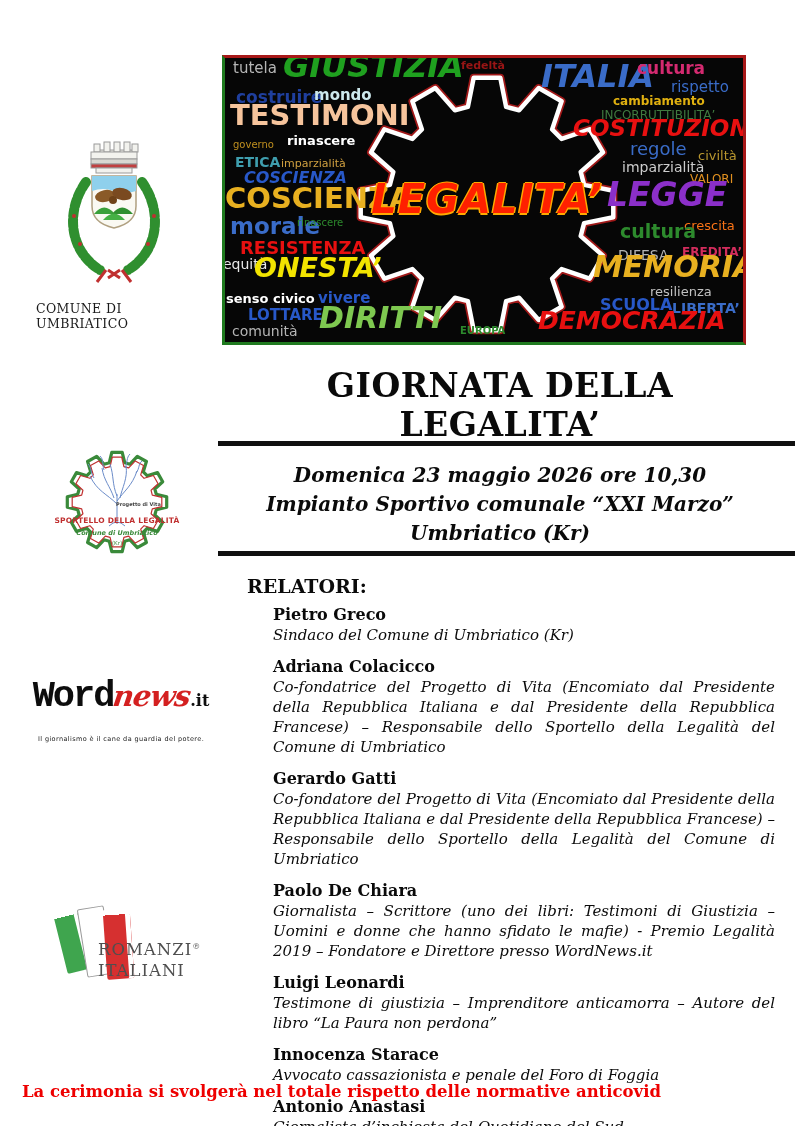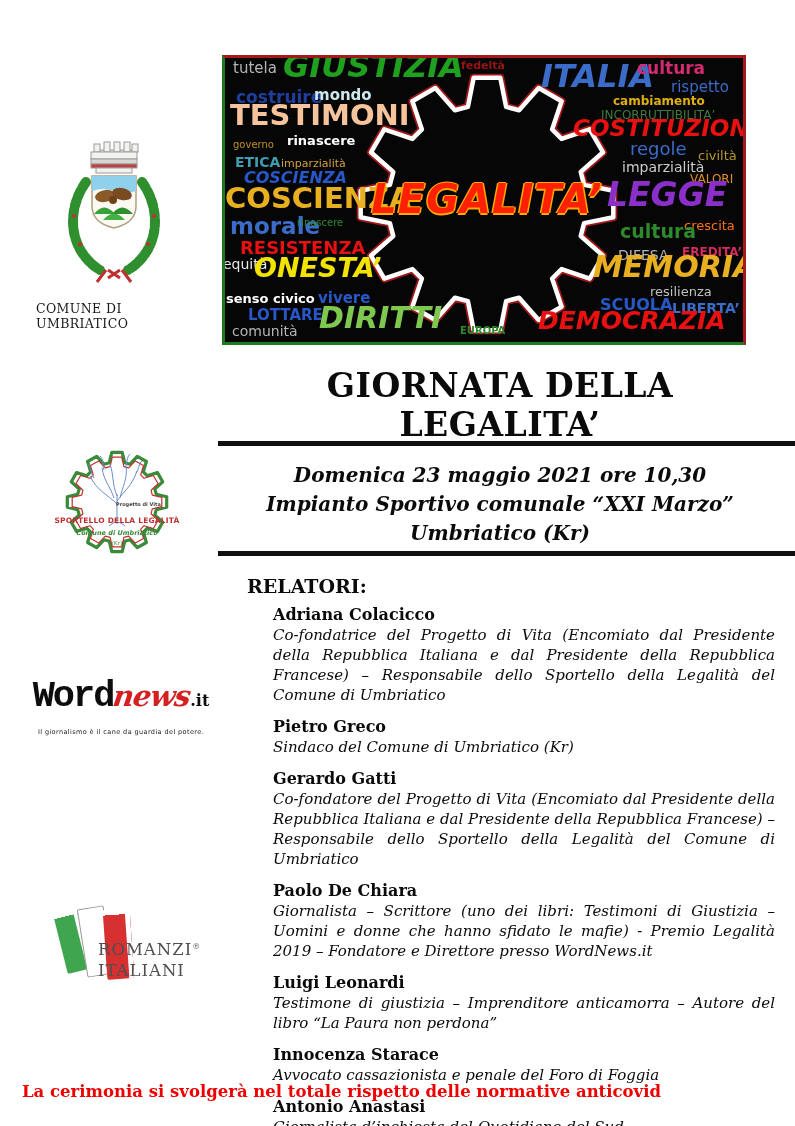--- a/index.html
+++ b/index.html
@@ -37,21 +37,21 @@
   .sp-progetto{top:58px;left:30px;width:100px;text-align:left!important;font-size:5px;font-weight:700;color:#444;padding-left:34px;}
   .sp-main{top:73px;font-size:7.5px;font-weight:700;color:#c03030;letter-spacing:.2px;}
   .sp-comune{top:86px;font-size:6.5px;font-weight:700;font-style:italic;color:#3a8a3a;}
   .sp-kr{top:97px;font-size:5.5px;color:#3a8a3a;}
 
   .wordnews{left:26px;top:678px;width:190px;text-align:center;}
   .wn-row{display:flex;align-items:baseline;justify-content:center;}
   .wn-word{font-family:Liberation Mono, monospace;font-weight:900;font-size:37px;color:#0d0d0d;letter-spacing:-2px;line-height:1;}
   .wn-news{font-family:"DejaVu Serif","Liberation Serif",serif;font-weight:700;font-style:italic;font-size:29px;color:#d42020;letter-spacing:-1px;transform:skewX(-8deg);line-height:1;}
   .wn-it{font-family:"DejaVu Serif","Liberation Serif",serif;font-weight:900;font-size:16px;color:#0d0d0d;line-height:1;}
-  .wn-tag{margin-top:13px;font-family:"DejaVu Sans","Liberation Sans",sans-serif;font-size:6.5px;letter-spacing:.4px;color:#222;}
+  .wn-tag{margin-top:20px;font-family:"DejaVu Sans","Liberation Sans",sans-serif;font-size:6.5px;letter-spacing:.4px;color:#222;}
 
   .romanzi{left:52px;top:900px;width:150px;height:92px;}
   .book{position:absolute;border-radius:2px;}
   .book-green{left:8px;top:10px;width:24px;height:62px;background:linear-gradient(180deg,#ffffff 0 9%,#3fa54e 9%);transform:rotate(-14deg);box-shadow:inset -4px 0 0 #ffffff;}
   .book-white{left:30px;top:7px;width:25px;height:67px;background:#ffffff;border:1.5px solid #9a9a9a;transform:rotate(-9deg);}
   .book-red{left:53px;top:9px;width:27px;height:70px;background:linear-gradient(180deg,#ffffff 0 8%,#d63030 8%);transform:rotate(-4deg);box-shadow:inset -5px 0 0 #ffffff;}
   .rom-text{position:absolute;left:46px;top:40px;font-size:16.5px;letter-spacing:1px;color:#4f4f4f;line-height:1.25;z-index:2;}
   .rom-reg{font-size:8px;vertical-align:super;}
 
   
@@ -198,38 +198,38 @@
   <div class="rom-text">
     <span>ROMANZI</span><span class="rom-reg">®</span><br>
     <span>ITALIANI</span>
   </div>
 </div>
 
 <div class="abs title">GIORNATA DELLA LEGALITA’</div>
 
 <div class="abs rule rule1"></div>
 <div class="abs event">
-  <div>Domenica 23 maggio 2021 ore 10,30</div>
+  <div>Domenica 23 maggio 2026 ore 10,30</div>
   <div>Impianto Sportivo comunale “XXI Marzo”</div>
   <div>Umbriatico (Kr)</div>
 </div>
 <div class="abs rule rule2"></div>
 
 <div class="abs relatori">RELATORI:</div>
 
 <div class="abs speakers">
   <div class="speaker">
+    <div class="sp-name">Pietro Greco</div>
+    <div class="sp-role">Sindaco del Comune di Umbriatico (Kr)</div>
+  </div>
+  <div class="speaker">
     <div class="sp-name">Adriana Colacicco</div>
     <div class="sp-role">Co-fondatrice del Progetto di Vita (Encomiato dal Presidente della Repubblica Italiana e dal Presidente della Repubblica Francese) – Responsabile dello Sportello della Legalità del Comune di Umbriatico</div>
   </div>
   <div class="speaker">
-    <div class="sp-name">Pietro Greco</div>
-    <div class="sp-role">Sindaco del Comune di Umbriatico (Kr)</div>
-  </div>
-  <div class="speaker">
     <div class="sp-name">Gerardo Gatti</div>
     <div class="sp-role">Co-fondatore del Progetto di Vita (Encomiato dal Presidente della Repubblica Italiana e dal Presidente della Repubblica Francese) – Responsabile dello Sportello della Legalità del Comune di Umbriatico</div>
   </div>
   <div class="speaker">
     <div class="sp-name">Paolo De Chiara</div>
     <div class="sp-role">Giornalista – Scrittore (uno dei libri: Testimoni di Giustizia – Uomini e donne che hanno sfidato le mafie) - Premio Legalità 2019 – Fondatore e Direttore presso WordNews.it</div>
   </div>
   <div class="speaker">
     <div class="sp-name">Luigi Leonardi</div>
     <div class="sp-role">Testimone di giustizia – Imprenditore anticamorra – Autore del libro “La Paura non perdona”</div>

